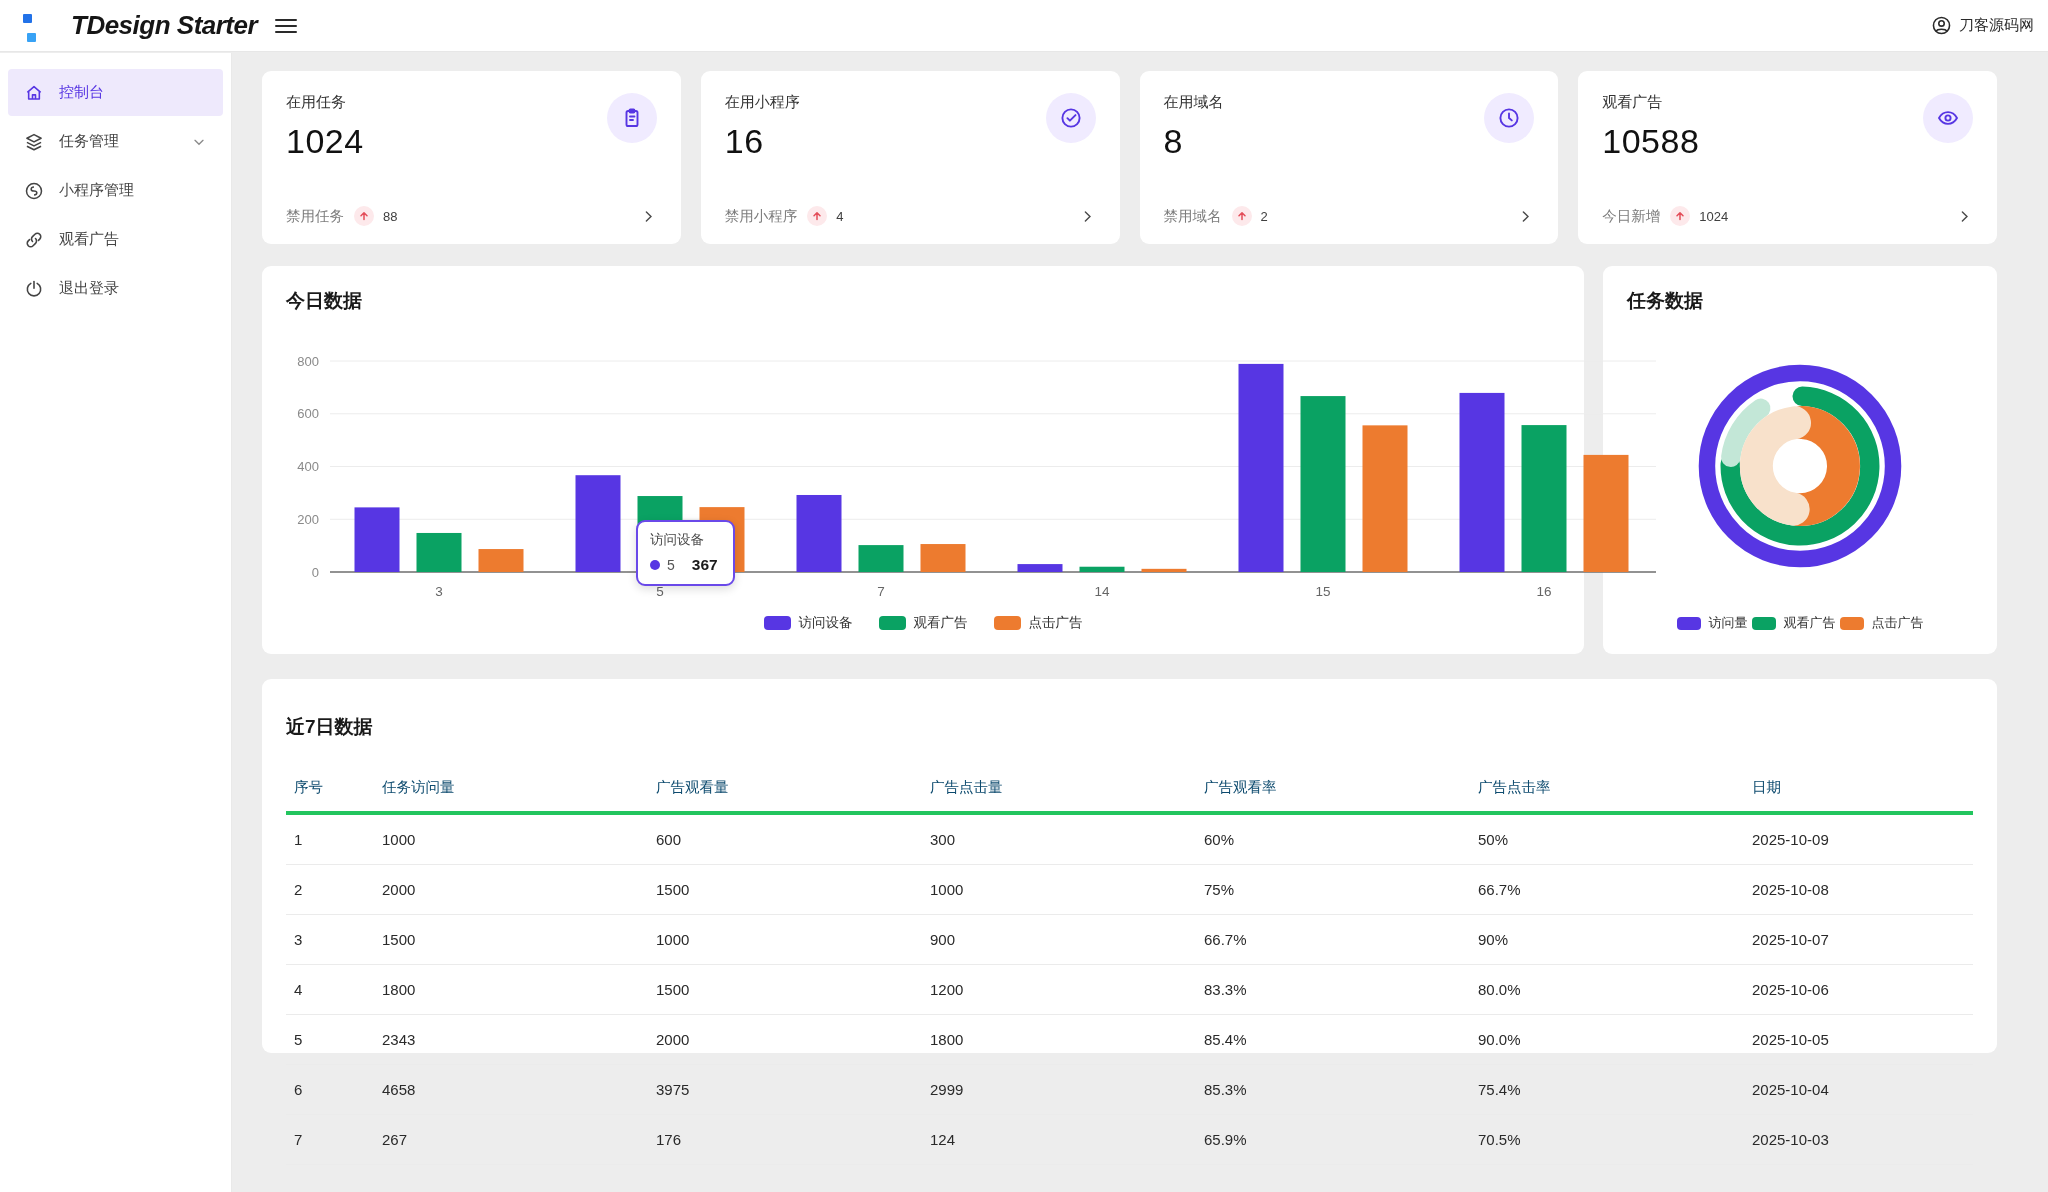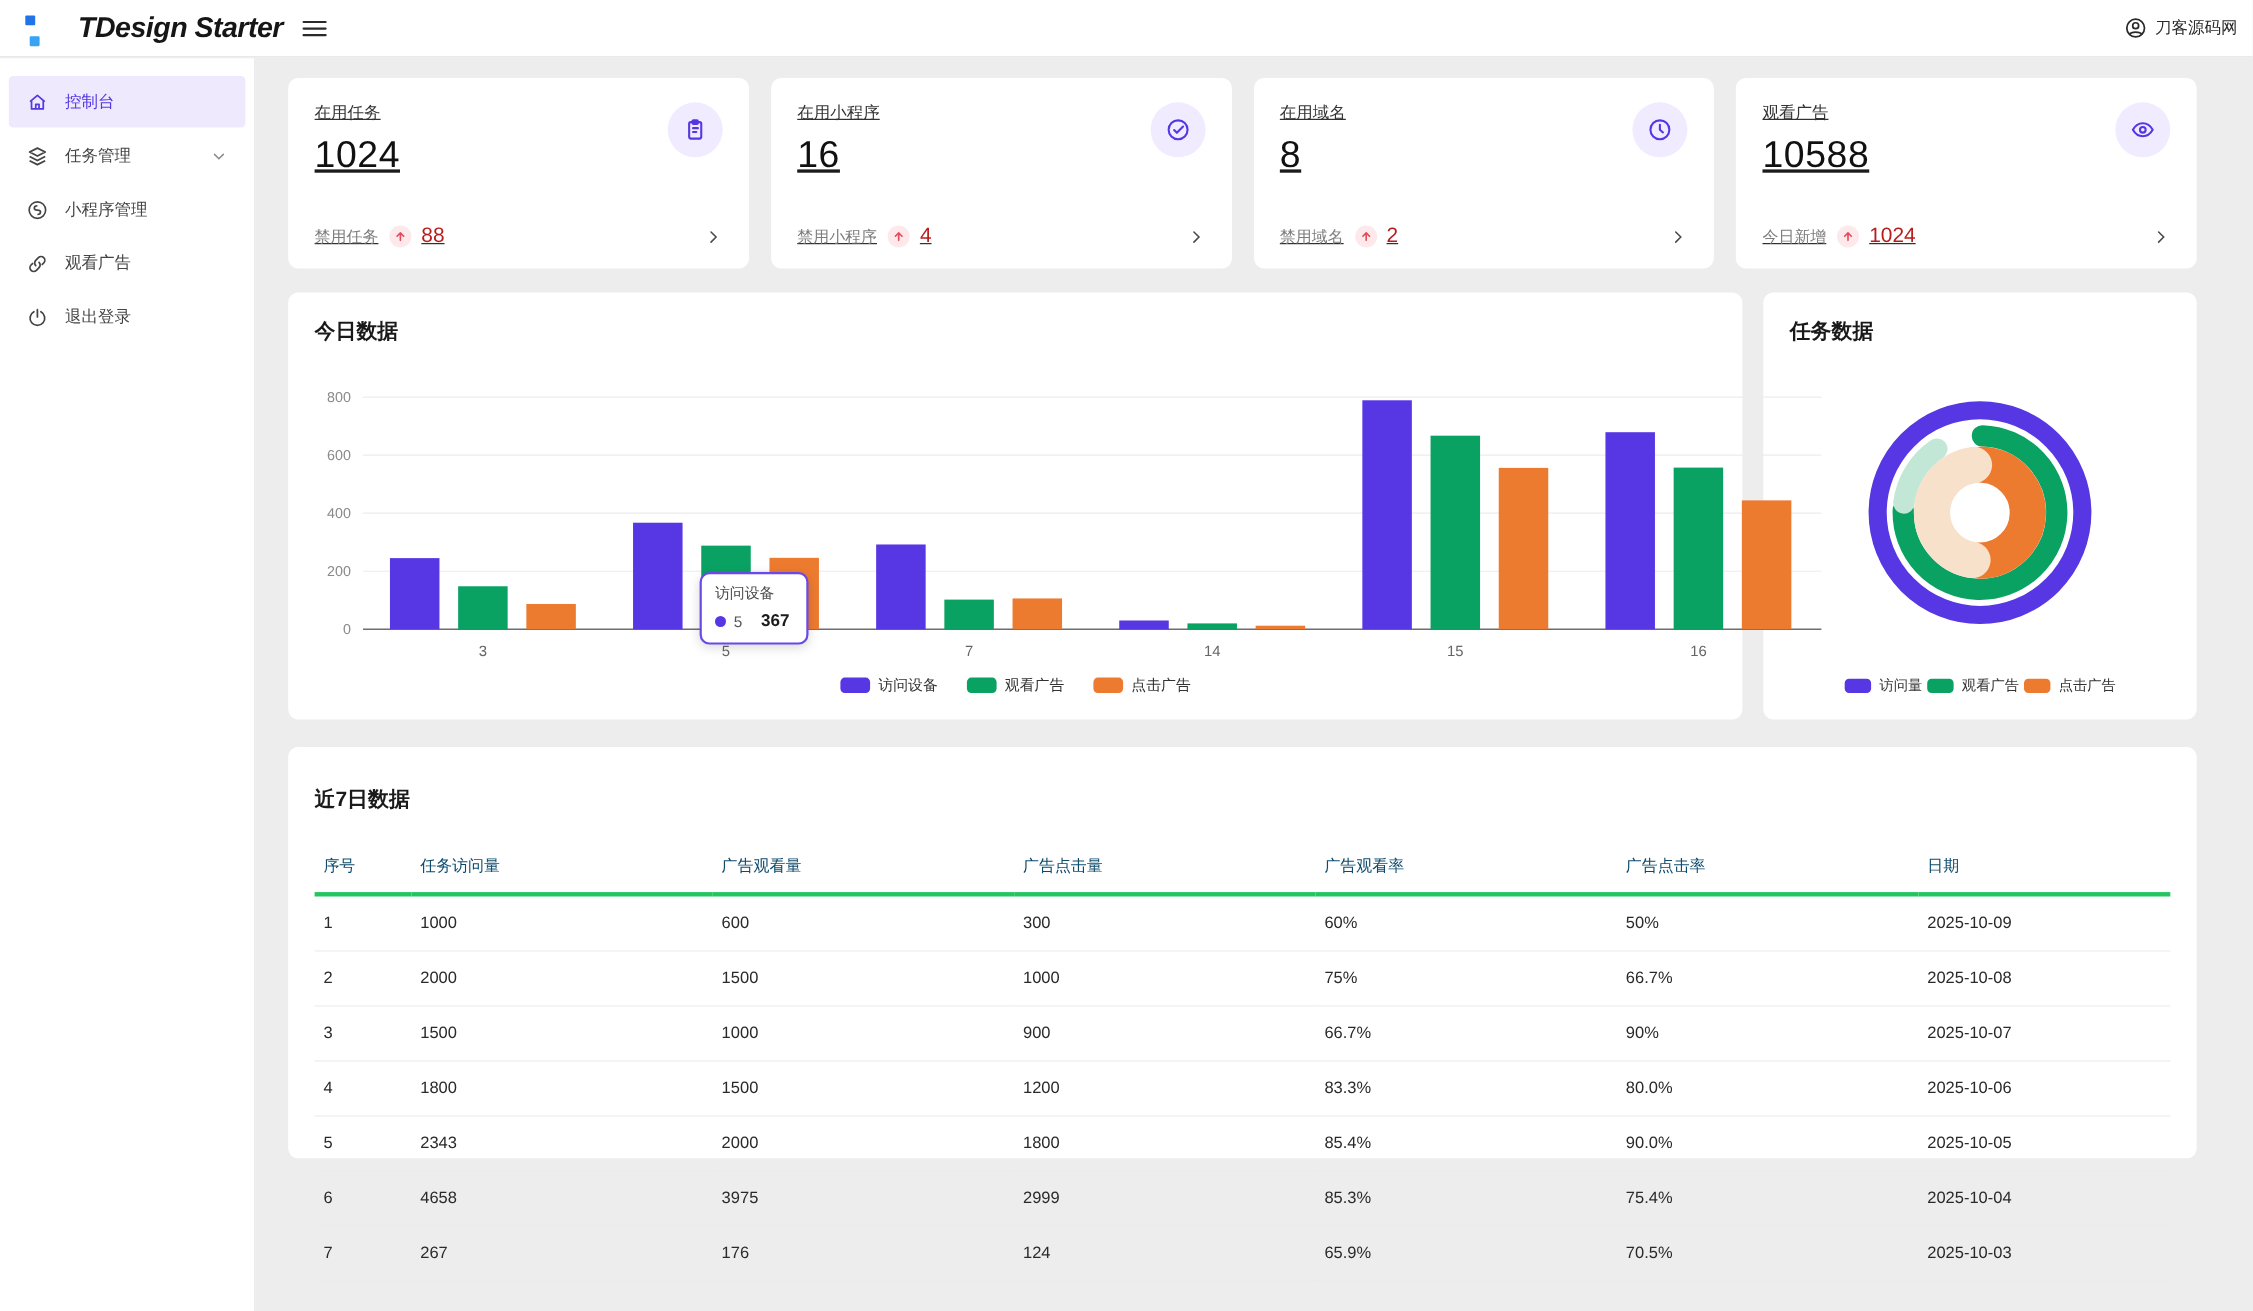--- a/index.html
+++ b/index.html
@@ -33,30 +33,30 @@
     color:#444; font-size:15px; cursor:pointer;
   }
   .side-item svg { flex:0 0 auto; }
   .side-item .lbl { flex:1; }
   .side-item.active { background:#eee9fc; color:#5736e3; }
   .chev-expand { color:#8a8a8a; }
   
   .main { position:absolute; left:232px; top:53px; right:0; bottom:0; padding:18px 51px 0 30px; }
   .card { background:#fff; border-radius:9px; }
   
-  .stats-row { display:flex; gap:20px;text-decoration:underline; }
+  .stats-row { display:flex; gap:20px; }
   .stat-card { flex:1; height:173px; padding:22px 24px 18px; display:flex; flex-direction:column; justify-content:space-between; }
   .stat-top { display:flex; justify-content:space-between; }
   .stat-label { font-size:15px; color:#333; }
   .stat-value { font-size:34px; font-weight:500; color:#111; margin-top:10px; letter-spacing:0.5px; }
   .stat-icon { width:50px; height:50px; border-radius:50%; background:#f0ebff; display:flex; align-items:center; justify-content:center; }
   .stat-foot { display:flex; align-items:center; }
   .stat-foot .flabel { color:#7d7d7d; font-size:14.5px; }
   .trend-badge { width:20px; height:20px; border-radius:50%; background:#fde9eb; display:flex; align-items:center; justify-content:center; margin:0 9px 0 10px; }
-  .trend-num { color:#b91c1c; font-size:19px; }
+  .trend-num { color:#404040; font-size:13px; }
   .stat-foot .spacer { flex:1; }
   .chev-btn { cursor:pointer; display:flex; align-items:center; }
   
   .row2 { display:flex; gap:19px; margin-top:22px; }
   .chart-card { width:1322px; height:388px; padding:22px 24px; position:relative; overflow:visible; }
   .card-title { font-size:19px; font-weight:bold; color:#1a1a1a; }
   .chart-body { position:relative; height:288px; margin:10px -24px 0; }
   .chart-body svg.barsvg { position:absolute; left:0; top:0; }
   .legend-row { display:flex; justify-content:center; gap:26px; margin-top:2px; }
   .legend-item { display:flex; align-items:center; gap:8px; font-size:13.5px; color:#333; cursor:pointer; }

